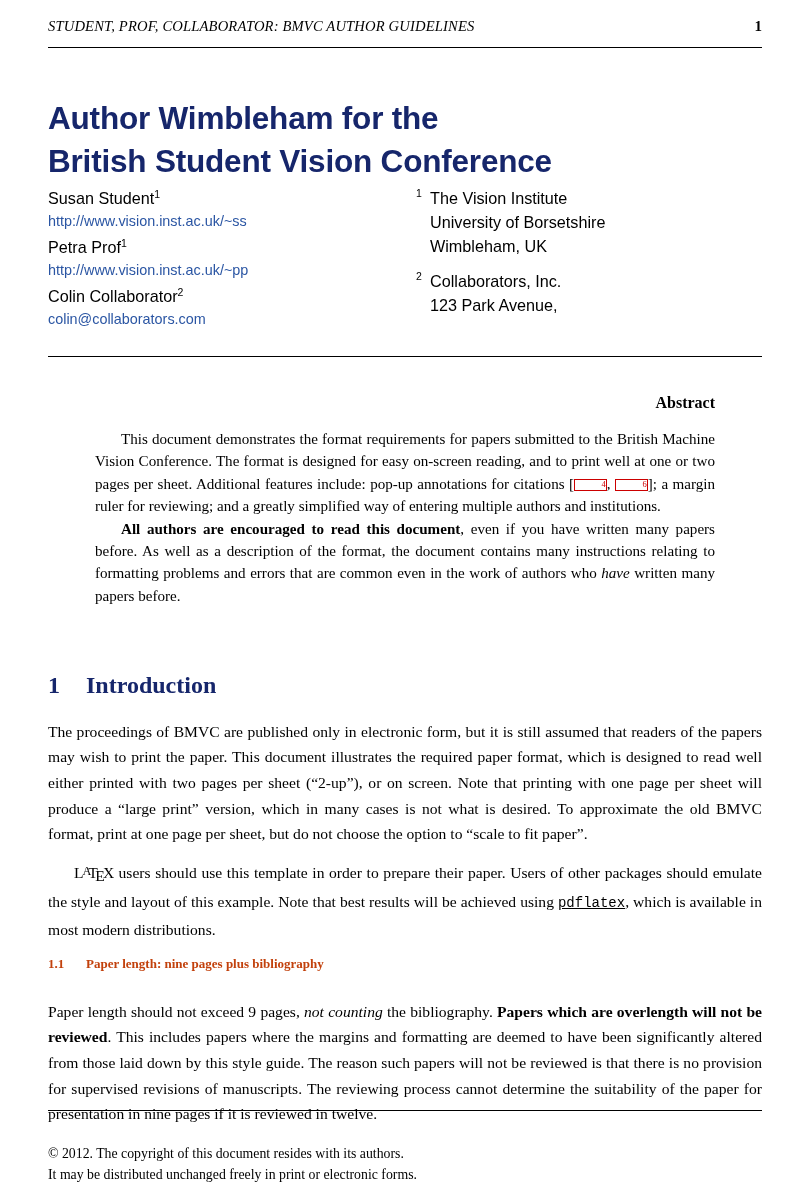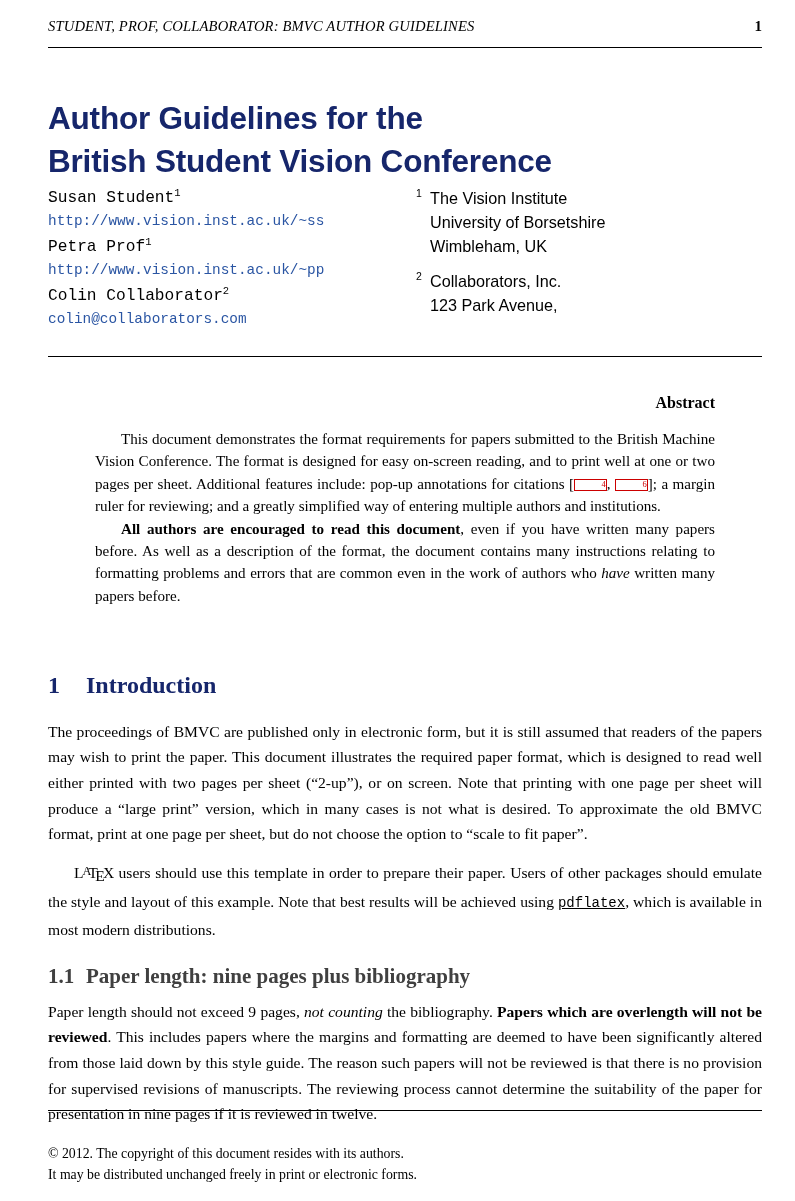--- a/index.html
+++ b/index.html
@@ -74,21 +74,21 @@
   .authorblock {
     position: absolute;
     left: 48px;
     top: 186px;
     width: 714px;
     display: flex;
     align-items: flex-start;
   }
   .authors-col {
     width: 368px;
-    font-family: Liberation Mono, monospace;
+    font-family: Liberation Sans, sans-serif;
   }
   .affil-col {
     width: 330px;
     font-family: "Liberation Sans", "DejaVu Sans", sans-serif;
   }
   .author-name {
     font-size: 16.2px;
     line-height: 24px;
     color: #000;
   }
@@ -161,22 +161,22 @@
     font-weight: bold;
     color: #16266b;
     font-size: 24px;
     position: absolute;
     left: 48px;
   }
   .section-head .num { display: inline-block; width: 38px; }
   .subsection-head {
     font-family: "Liberation Serif", "DejaVu Serif", serif;
     font-weight: bold;
-    color: #404040;
-    font-size: 21px;
+    color: #c2410c;
+    font-size: 13px;
     position: absolute;
     left: 48px;
   }
   .subsection-head .num { display: inline-block; width: 38px; }
 
   .body-para {
     position: absolute;
     left: 48px;
     width: 714px;
     font-size: 15.6px;
@@ -219,21 +219,21 @@
 
 <div class="page">
 
   <div class="runhead">
     <div class="runhead-title">STUDENT, PROF, COLLABORATOR: BMVC AUTHOR GUIDELINES</div>
     <div class="runhead-page">1</div>
   </div>
   <div class="rule rule-top"></div>
 
   <h1 class="doc-title">
-    <span class="tl">Author Guidelines for the</span>
+    <span class="tl">Author Wimbleham for the</span>
     <span class="tl">British Student Vision Conference</span>
   </h1>
 
   <div class="authorblock">
     <div class="authors-col">
 
       <div class="author-name"><span>Susan Student</span><sup>1</sup></div>
       <a class="author-link" href="#">http://www.vision.inst.ac.uk/~ss</a>
 
       <div class="author-name"><span>Petra Prof</span><sup>1</sup></div>

